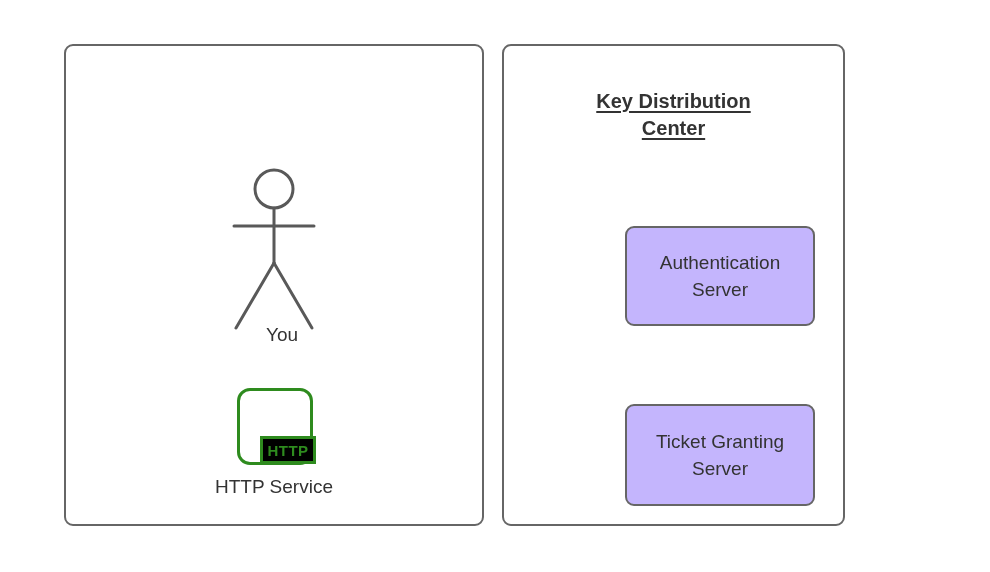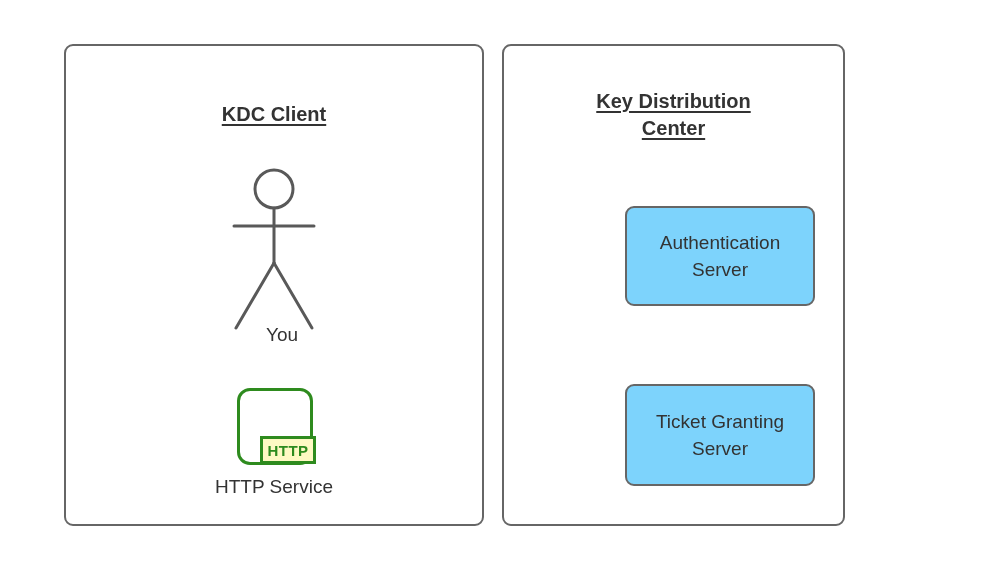--- a/index.html
+++ b/index.html
@@ -83,21 +83,21 @@
     border-radius: 13px;
     box-sizing: border-box;
     background: transparent;
   }
   .http-badge {
     position: absolute;
     left: 23px;
     top: 48px;
     width: 56px;
     height: 28px;
-    background: #fef9c3;
+    background: #000000;
     border: 3px solid var(--green, #2e8b1e);
     box-sizing: border-box;
     display: flex;
     align-items: center;
     justify-content: center;
     font-size: 15px;
     font-weight: bold;
     color: var(--green, #2e8b1e);
     letter-spacing: 0.5px;
   }
@@ -111,40 +111,40 @@
     font-size: 19px;
     line-height: 22px;
   }
 
   .node {
     position: absolute;
     left: 121px;
     width: 190px;
     border: 2px solid var(--panel-border, #666666);
     border-radius: 9px;
-    background: #7dd3fc;
+    background: #c4b5fd;
     box-sizing: border-box;
     display: flex;
     align-items: center;
     justify-content: center;
     text-align: center;
     font-size: 19px;
     line-height: 27px;
     padding: 0 12px;
+    margin-top: 20px;
   }
   .node-as  { top: 160px; height: 100px; }
   .node-tgs { top: 338px; height: 102px; }
 </style>
 </head>
 <body>
 
 <div class="canvas">
 
   <section class="panel panel-left">
-    <h2 class="panel-title">KDC Client</h2>
 
     <svg class="actor-svg" width="124" height="170" viewBox="0 0 124 170">
       <circle class="stroke" cx="62" cy="23" r="19"></circle>
       <line class="stroke" x1="62" y1="42" x2="62" y2="97"></line>
       <line class="stroke" x1="22" y1="60" x2="102" y2="60"></line>
       <line class="stroke" x1="62" y1="97" x2="24" y2="162"></line>
       <line class="stroke" x1="62" y1="97" x2="100" y2="162"></line>
     </svg>
 
     <div class="actor-label">You</div>

